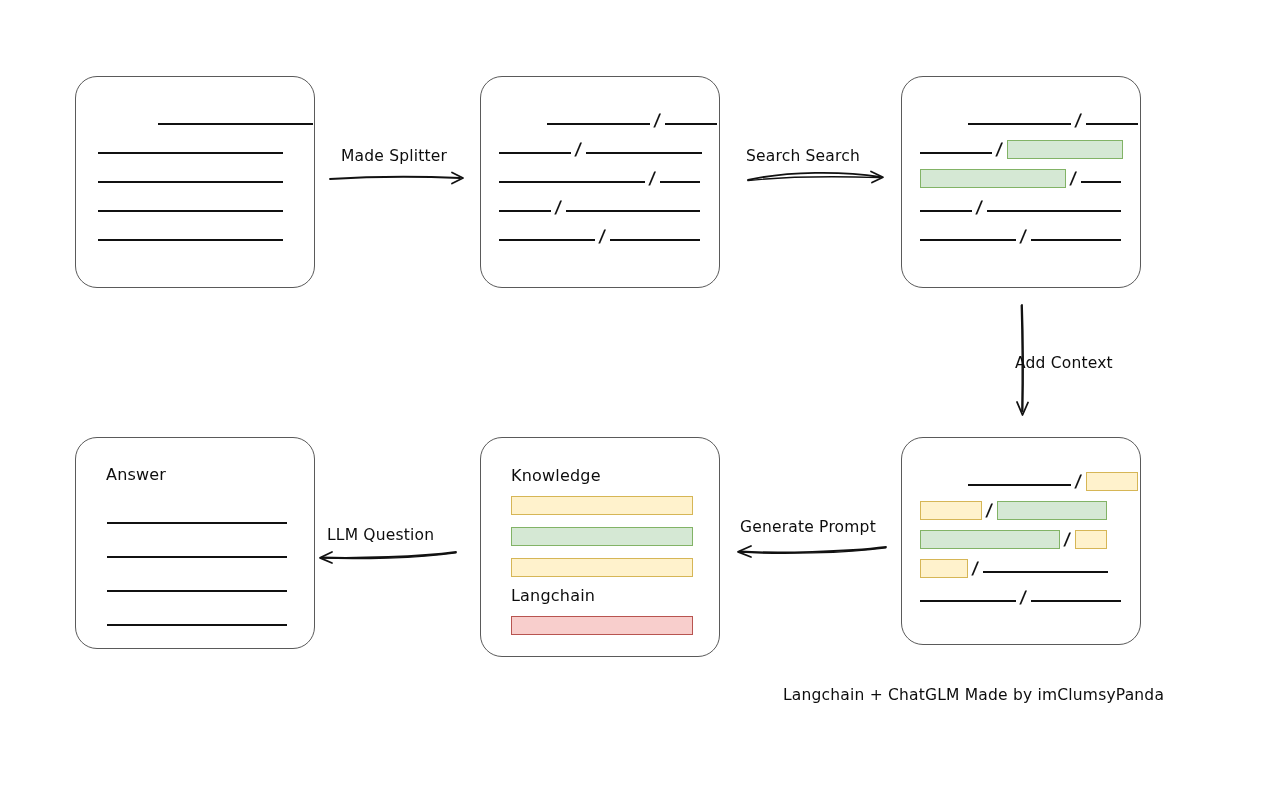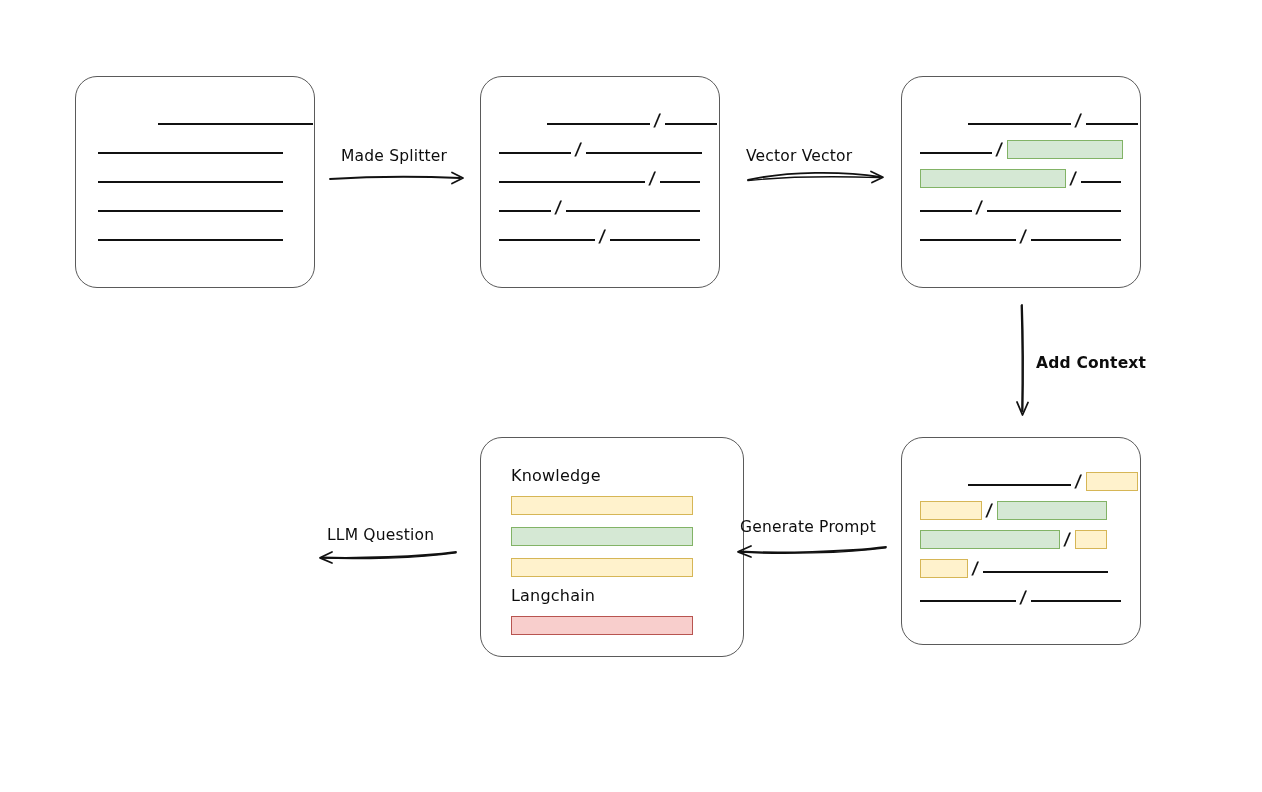--- a/index.html
+++ b/index.html
@@ -177,21 +177,21 @@
           <span class="seg-line" style="width: 134px;"></span>
         </div>
         <div class="row" style="left: 18px; top: 150px;">
           <span class="seg-line" style="width: 96px;"></span>
           <span class="slash">/</span>
           <span class="seg-line" style="width: 90px;"></span>
         </div>
       </div>
   </div>
 
-  <div class="arrow-label" style="left:746px; top:147px;">Vector Vector</div>
+  <div class="arrow-label" style="left:746px; top:147px;">Search Search</div>
   <div class="arrow" style="left:748px; top:168px;">
     <svg width="142" height="18" viewBox="0 0 142 18">
       <path d="M0,12 C40,3 95,3 132,9" stroke="#111" stroke-width="1.8" fill="none" stroke-linecap="round"></path>
       <path d="M0,12.6 C42,8 96,8.5 132,9.6" stroke="#111" stroke-width="1.4" fill="none" stroke-linecap="round"></path>
       <path d="M123,3.5 L135,9.2 L124,14.5" stroke="#111" stroke-width="1.8" fill="none" stroke-linejoin="round" stroke-linecap="round"></path>
     </svg>
   </div>
 
   <div class="card" style="left:901px; top:76px; width:240px; height:212px;">
     <div class="card-body">
@@ -223,33 +223,50 @@
       </div>
   </div>
 
   <div class="arrow" style="left:1013px; top:305px;">
     <svg width="20" height="115" viewBox="0 0 20 115">
       <path d="M9,0 C10.4,40 10.2,78 9.6,106" stroke="#111" stroke-width="1.8" fill="none" stroke-linecap="round"></path>
       <path d="M8.2,0.4 C9.4,40 9.2,78 8.8,106" stroke="#111" stroke-width="1.2" fill="none" stroke-linecap="round"></path>
       <path d="M4,97 L9.5,110 L15,97.5" stroke="#111" stroke-width="1.8" fill="none" stroke-linejoin="round" stroke-linecap="round"></path>
     </svg>
   </div>
-  <div class="arrow-label" style="left:1036px; top:354px;font-weight:bold;">Add Context</div>
-
+  <div class="arrow-label" style="left:1015px; top:354px;">Add Context</div>
+
+  <div class="card" style="left:75px; top:437px; width:240px; height:212px;">
+    <div class="card-heading" style="left:30px; top:27px;">Answer</div>
+    <div class="card-body">
+        <div class="row" style="left: 31px; top: 72px;">
+          <span class="seg-line" style="width: 180px;"></span>
+        </div>
+        <div class="row" style="left: 31px; top: 106px;">
+          <span class="seg-line" style="width: 180px;"></span>
+        </div>
+        <div class="row" style="left: 31px; top: 140px;">
+          <span class="seg-line" style="width: 180px;"></span>
+        </div>
+        <div class="row" style="left: 31px; top: 174px;">
+          <span class="seg-line" style="width: 180px;"></span>
+        </div>
+      </div>
+  </div>
 
   <div class="arrow-label" style="left:327px; top:526px;">LLM Question</div>
   <div class="arrow" style="left:318px; top:548px;">
     <svg width="140" height="18" viewBox="0 0 140 18">
       <path d="M138,4 C100,9 40,10.5 4,9.5" stroke="#111" stroke-width="1.8" fill="none" stroke-linecap="round"></path>
       <path d="M138,4.8 C98,10.5 42,11.4 4,10.2" stroke="#111" stroke-width="1.2" fill="none" stroke-linecap="round"></path>
       <path d="M14,4 L2,9.8 L14,15" stroke="#111" stroke-width="1.8" fill="none" stroke-linejoin="round" stroke-linecap="round"></path>
     </svg>
   </div>
 
-  <div class="card" style="left:480px; top:437px; width:264px; height:220px;">
+  <div class="card" style="left:480px; top:437px; width:240px; height:220px;">
     <div class="card-heading" style="left:30px; top:28px;">Knowledge</div>
     <div class="bar yellow" style="left:30px; top:58px; width:182px;"></div>
     <div class="bar green" style="left:30px; top:89px; width:182px;"></div>
     <div class="bar yellow" style="left:30px; top:120px; width:182px;"></div>
     <div class="card-heading" style="left:30px; top:148px;">Langchain</div>
     <div class="bar red" style="left:30px; top:178px; width:182px;"></div>
   </div>
 
   <div class="arrow-label" style="left:740px; top:518px;">Generate Prompt</div>
   <div class="arrow" style="left:736px; top:542px;">
@@ -283,14 +300,15 @@
           <span class="seg-line" style="width: 125px;"></span>
         </div>
         <div class="row" style="left: 18px; top: 150px;">
           <span class="seg-line" style="width: 96px;"></span>
           <span class="slash">/</span>
           <span class="seg-line" style="width: 90px;"></span>
         </div>
       </div>
   </div>
 
+  <div class="caption" style="left:783px; top:686px;">Langchain + ChatGLM Made by imClumsyPanda</div>
 
 </div>
 
 </body></html>

